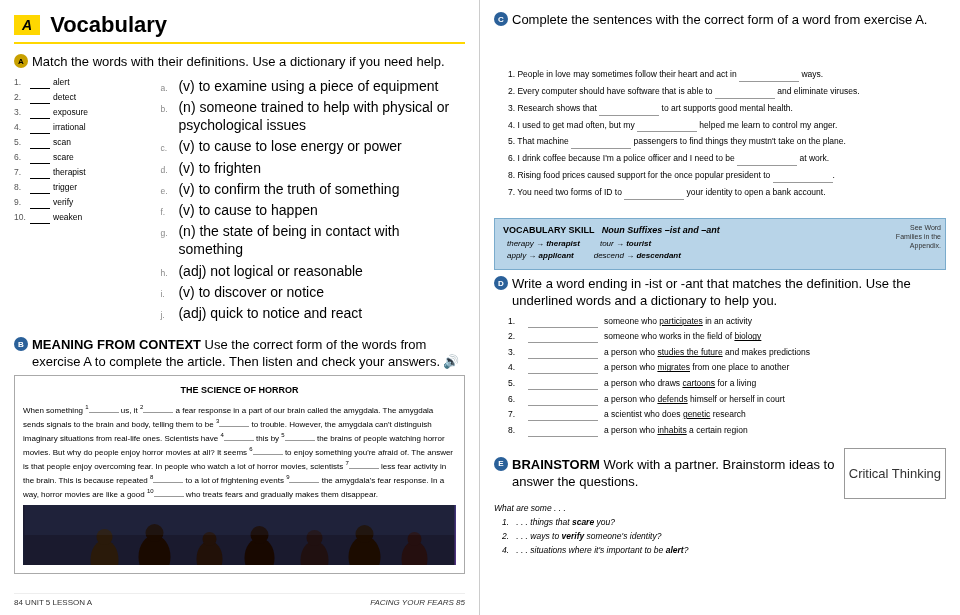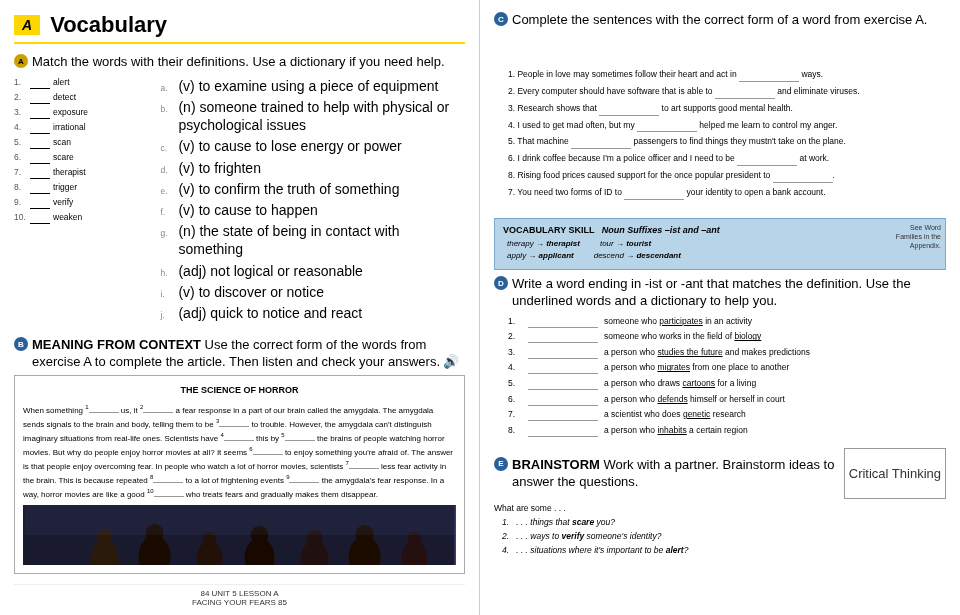--- a/index.html
+++ b/index.html
@@ -170,29 +170,29 @@
     }
 
     
     .page-footer {
       display: flex;
       justify-content: space-between;
       align-items: center;
       padding-top: 4px;
       border-top: 1px solid #eee;
       margin-top: auto;
-      flex-direction: column;
     }
     .footer-left {
       font-size: 8px;
       color: #333;
     }
     .footer-right {
       font-size: 8px;
       color: #333;
+      font-style: italic;
     }
 
     
     .right-section {
       margin-bottom: 8px;
     }
     .fill-blank {
       border-bottom: 1px solid #999;
       display: inline-block;
       min-width: 60px;
@@ -290,20 +290,21 @@
     }
     .critical-thinking {
       font-size: 13px;
       color: #333;
       border: 1px solid #999;
       padding: 17px 4px;
     }
     .brainstorm-sub {
       font-size: 8.5px;
       margin-bottom: 4px;
+      font-style: italic;
     }
     .brainstorm-list {
       list-style: none;
       margin-left: 8px;
       font-style: italic;
     }
     .brainstorm-list li {
       font-size: 8.5px;
       margin-bottom: 3px;
       line-height: 1.3;

